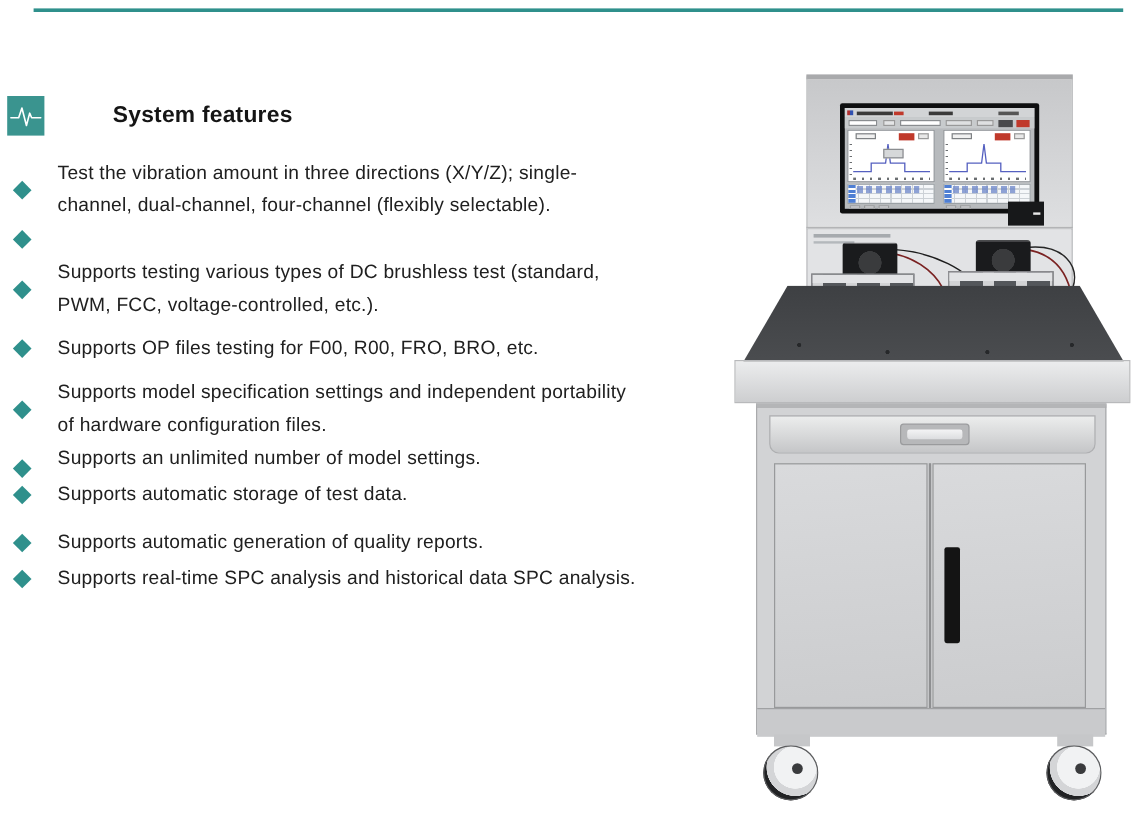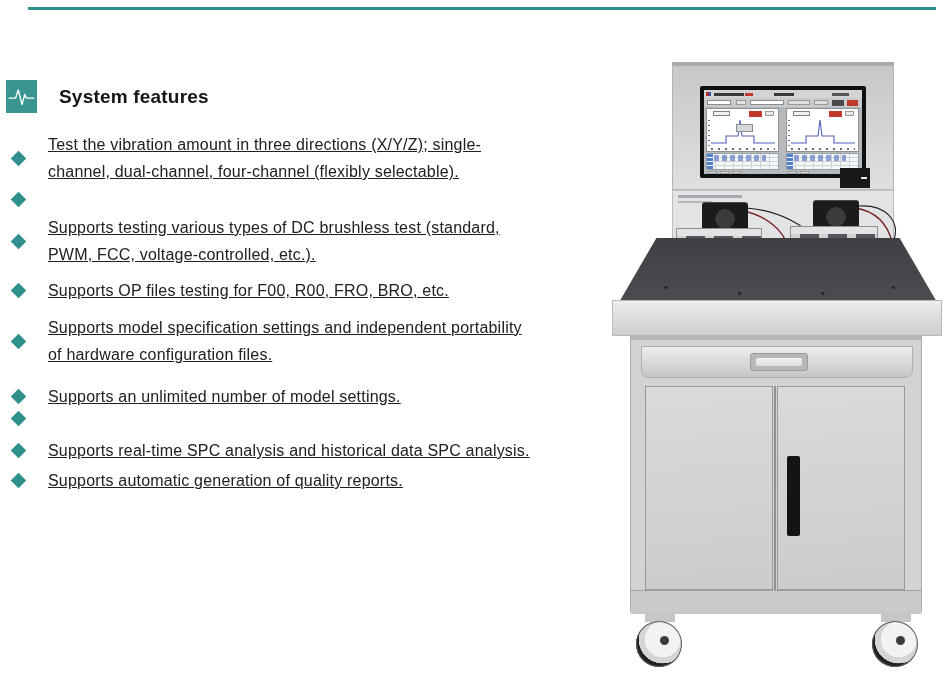--- a/index.html
+++ b/index.html
@@ -3,34 +3,34 @@
 <meta charset="utf-8">
 <style>
   html,body{margin:0;padding:0;}
   body{
     width:952px;height:680px;position:relative;overflow:hidden;
     background:#ffffff;font-family:"Liberation Sans","DejaVu Sans",sans-serif;
   }
   
   .accent-line{position:absolute;left:28px;top:7px;width:908px;height:3px;background:#2f908c;}
   
-  .hdr{position:absolute;left:6px;top:80px;display:flex;align-items:center;}
+  .hdr{position:absolute;left:6px;top:80px;display:flex;align-items:center;gap:35px;}
   .hdr-icon{width:31px;height:33px;background:#3a948f;display:flex;align-items:center;justify-content:center;}
   .hdr-icon svg{width:27px;height:22px;}
   .hdr-title{margin-left:22px;font-size:19px;font-weight:bold;color:#151515;letter-spacing:.2px;}
   
   .feat-list{position:absolute;left:8px;top:131px;width:590px;list-style:none;margin:0;padding:0;}
   .feat{display:flex;align-items:center;margin:0 0 9px 0;}
   .feat:nth-child(4){margin-bottom:10px;}
-  .feat:nth-child(5){margin-bottom:15px;align-items:center;}
-  .feat:nth-child(6){margin-bottom:3px;}
+  .feat:nth-child(5){margin-bottom:1px;align-items:center;}
+  .feat:nth-child(6){margin-bottom:3px;align-items:flex-end;}
   .feat:nth-child(7){margin-bottom:13px;}
   .feat:nth-child(8){margin-bottom:3px;}
   .diamond{width:11px;height:11px;background:#2f908c;transform:rotate(45deg);flex:0 0 11px;margin:0 24px 0 5px;}
-  .feat-text{font-size:16px;line-height:27px;color:#202020;letter-spacing:.2px;white-space:pre-line;text-decoration:underline;}
+  .feat-text{font-size:16px;line-height:27px;color:#202020;letter-spacing:.2px;white-space:pre-line;}
   
   .machine{position:absolute;left:608px;top:56px;width:336px;height:620px;}
   .machine *{position:absolute;box-sizing:border-box;}
   .monitor-panel{left:64px;top:6px;width:222px;height:128px;
     background:linear-gradient(#c7c8ca,#dedfe1);
     border:1px solid #b3b4b6;border-top:4px solid #a9aaac;}
   .bezel{left:92px;top:30px;width:166px;height:92px;background:#0e0f10;border-radius:2px;}
   .screen{left:96px;top:34px;width:158px;height:84px;background:#b7babd;}
   .scr-titlebar{left:0;top:0;width:158px;height:8px;background:#d2d4d6;}
   .scr-logo{left:2px;top:2px;width:5px;height:4px;background:linear-gradient(90deg,#b03030 50%,#3050b0 50%);}
@@ -160,28 +160,29 @@
     <span class="diamond"></span>
     <span class="feat-text">Supports model specification settings and independent portability
 of hardware configuration files.</span>
   </li>
   <li class="feat">
     <span class="diamond"></span>
     <span class="feat-text">Supports an unlimited number of model settings.</span>
   </li>
   <li class="feat">
     <span class="diamond"></span>
+    <span class="feat-text">Supports automatic storage of test data.</span>
+  </li>
+  <li class="feat">
+    <span class="diamond"></span>
+    <span class="feat-text">Supports automatic generation of quality reports.</span>
   </li>
   <li class="feat">
     <span class="diamond"></span>
     <span class="feat-text">Supports real-time SPC analysis and historical data SPC analysis.</span>
-  </li>
-  <li class="feat">
-    <span class="diamond"></span>
-    <span class="feat-text">Supports automatic generation of quality reports.</span>
   </li>
 </ul>
 
 <div class="machine">
   <div class="monitor-panel"></div>
   <div class="bezel"></div>
   <div class="screen">
     <div class="scr-titlebar">
       <span class="scr-logo"></span>
       <span class="tb-dash tb-d1"></span>

